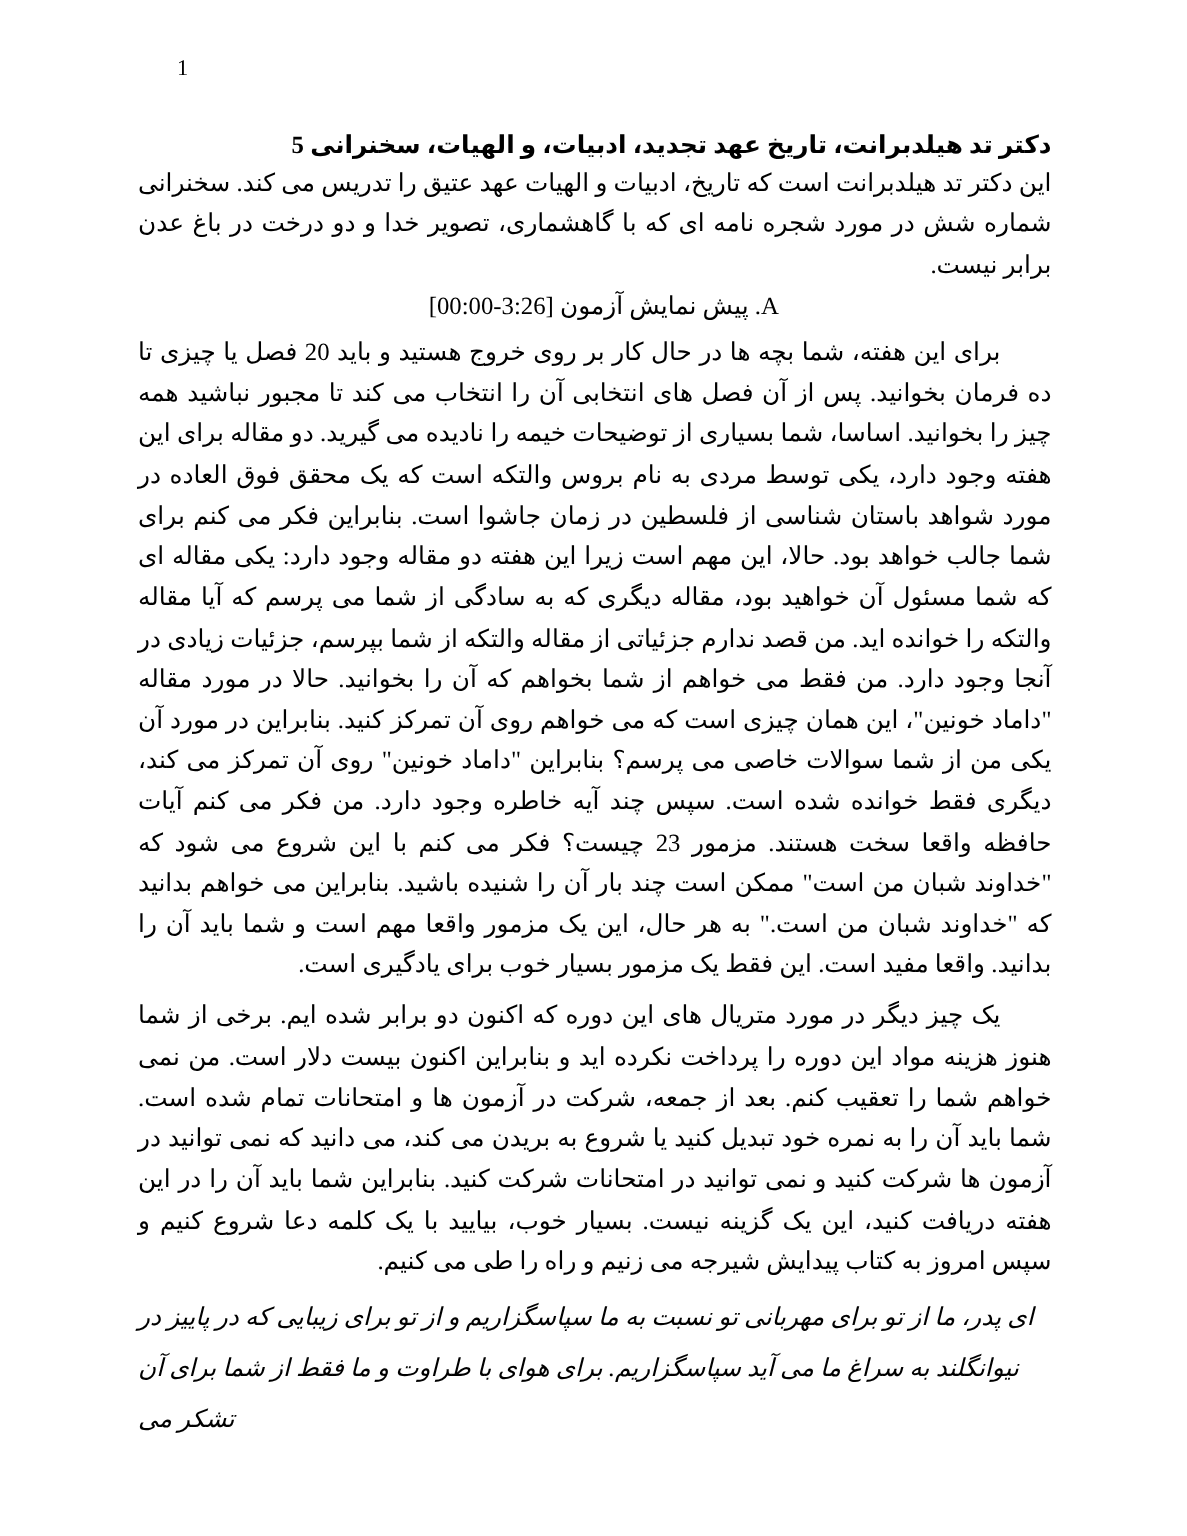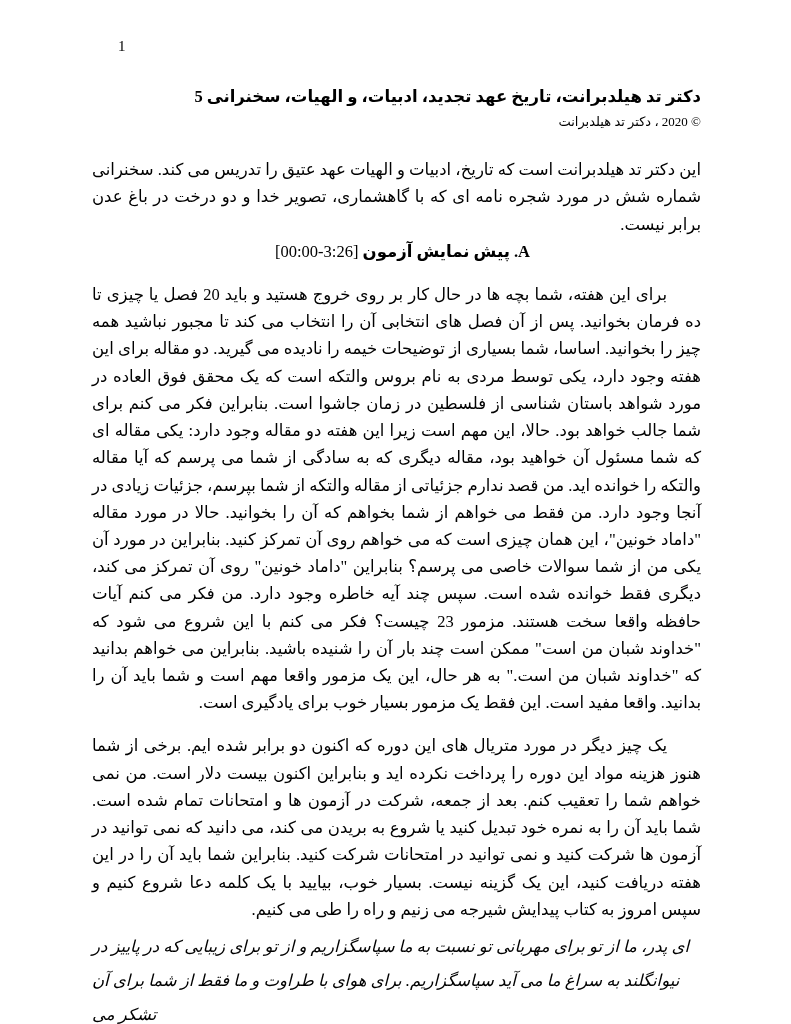--- a/index.html
+++ b/index.html
@@ -45,49 +45,48 @@
     line-height: 1.65;
     margin: 0;
   }
   .section-heading {
     direction: rtl;
     text-align: center;
     font-size: 16.5px;
     line-height: 1.65;
     margin: 0;
   }
-  .section-label { font-weight: bold; }
+  .section-label { font-weight: normal; }
   .section-time { font-weight: normal; margin-left: 12px; }
   .body-para {
     direction: rtl;
     text-align: justify;
     font-size: 16.5px;
     line-height: 1.65;
-    margin: 16px 0 7px 0;
+    margin: 4px 0 7px 0;
     text-indent: 34px;
   }
   .prayer {
     direction: rtl;
     text-align: left;
     font-style: italic;
     font-size: 16.5px;
     line-height: 2.05;
     margin: 4px 0 0 0;
   }
 </style>
 </head>
 <body>
 
 <div class="page">
 
   <div class="page-number">1</div>
 
   <h1 class="doc-title">دکتر تد هیلدبرانت، تاریخ عهد تجدید، ادبیات، و الهیات، سخنرانی 5</h1>
 
-  <div class="copyright">© 2020 ، دکتر تد هیلدبرانت</div>
 
   <p class="intro">این دکتر تد هیلدبرانت است که تاریخ، ادبیات و الهیات عهد عتیق را تدریس می کند. سخنرانی شماره شش در مورد شجره نامه ای که با گاهشماری، تصویر خدا و دو درخت در باغ عدن برابر نیست.</p>
 
   <div class="section-heading">
     <span class="section-label">A. پیش نمایش آزمون</span>
     <span> </span>
     <span class="section-time">[3:26-00:00]</span>
   </div>
 
   <p class="body-para">برای این هفته، شما بچه ها در حال کار بر روی خروج هستید و باید 20 فصل یا چیزی تا ده فرمان بخوانید. پس از آن فصل های انتخابی آن را انتخاب می کند تا مجبور نباشید همه چیز را بخوانید. اساسا، شما بسیاری از توضیحات خیمه را نادیده می گیرید. دو مقاله برای این هفته وجود دارد، یکی توسط مردی به نام بروس والتکه است که یک محقق فوق العاده در مورد شواهد باستان شناسی از فلسطین در زمان جاشوا است. بنابراین فکر می کنم برای شما جالب خواهد بود. حالا، این مهم است زیرا این هفته دو مقاله وجود دارد: یکی مقاله ای که شما مسئول آن خواهید بود، مقاله دیگری که به سادگی از شما می پرسم که آیا مقاله والتکه را خوانده اید. من قصد ندارم جزئیاتی از مقاله والتکه از شما بپرسم، جزئیات زیادی در آنجا وجود دارد. من فقط می خواهم از شما بخواهم که آن را بخوانید. حالا در مورد مقاله "داماد خونین"، این همان چیزی است که می خواهم روی آن تمرکز کنید. بنابراین در مورد آن یکی من از شما سوالات خاصی می پرسم؟ بنابراین "داماد خونین" روی آن تمرکز می کند، دیگری فقط خوانده شده است. سپس چند آیه خاطره وجود دارد. من فکر می کنم آیات حافظه واقعا سخت هستند. مزمور 23 چیست؟ فکر می کنم با این شروع می شود که "خداوند شبان من است" ممکن است چند بار آن را شنیده باشید. بنابراین می خواهم بدانید که "خداوند شبان من است." به هر حال، این یک مزمور واقعا مهم است و شما باید آن را بدانید. واقعا مفید است. این فقط یک مزمور بسیار خوب برای یادگیری است.</p>

